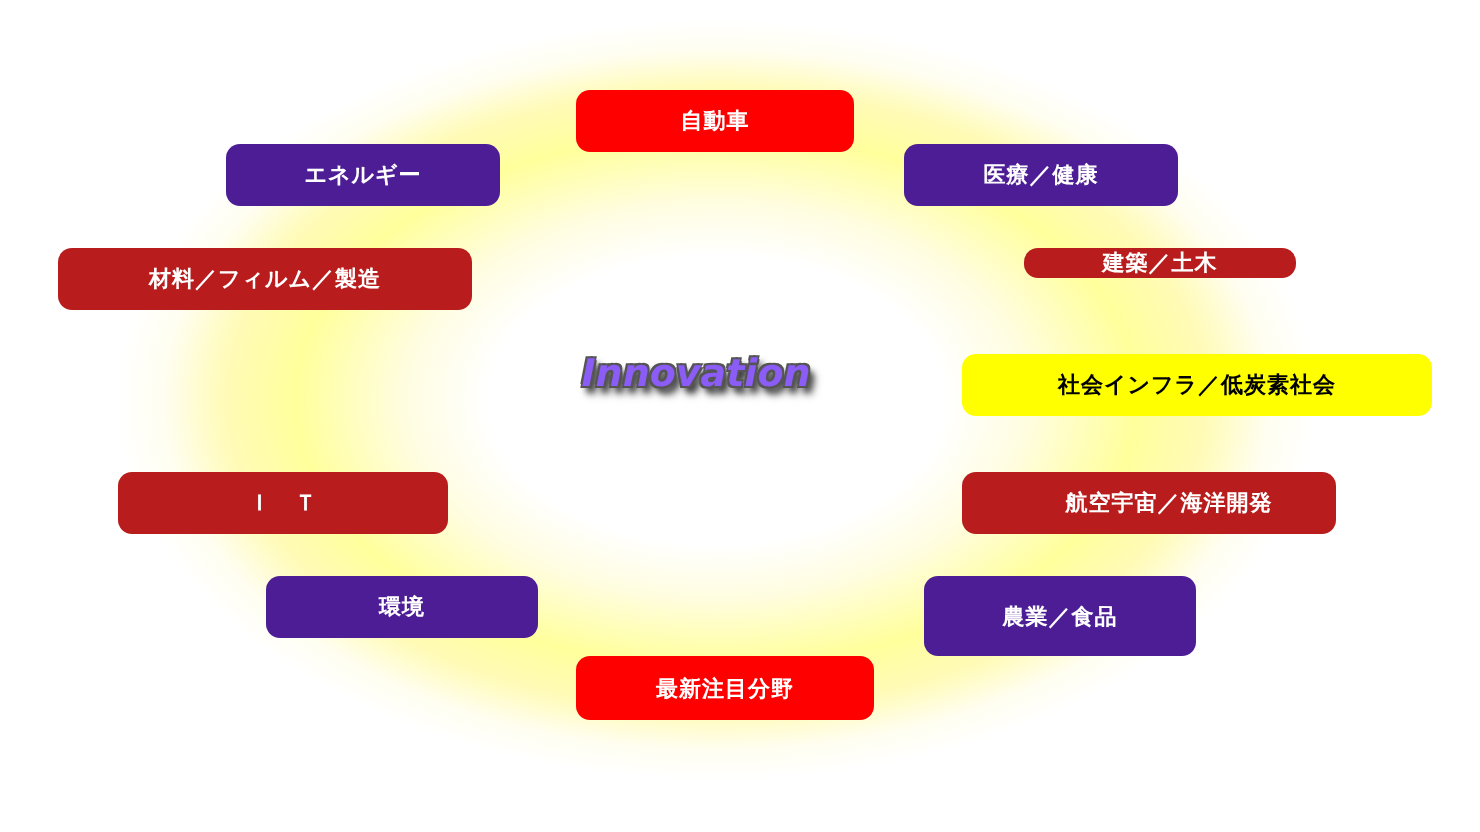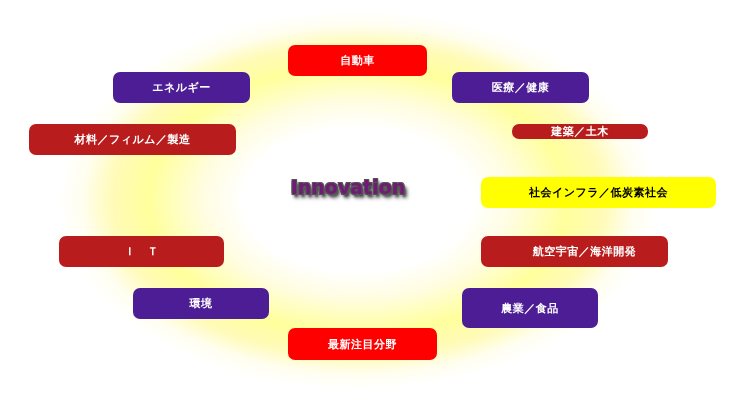--- a/index.html
+++ b/index.html
@@ -54,23 +54,24 @@
     .center-title {
       position: absolute;
       left: 284px;
       top: 172px;
       width: 128px;
       height: 30px;
       display: flex;
       align-items: center;
       justify-content: center;
       font-family: "DejaVu Sans", "Liberation Sans", sans-serif;
+      font-style: italic;
       font-weight: bold;
       font-size: 19px;
-      color: #701a75;
+      color: #8b5cf6;
       text-shadow:
         -1px -1px 0 #555,
          1px -1px 0 #555,
         -1px  1px 0 #555,
          1px  1px 0 #555,
          2px  3px 3px #333,
          3px  4px 4px #777;
     }
   </style>
 </head>

